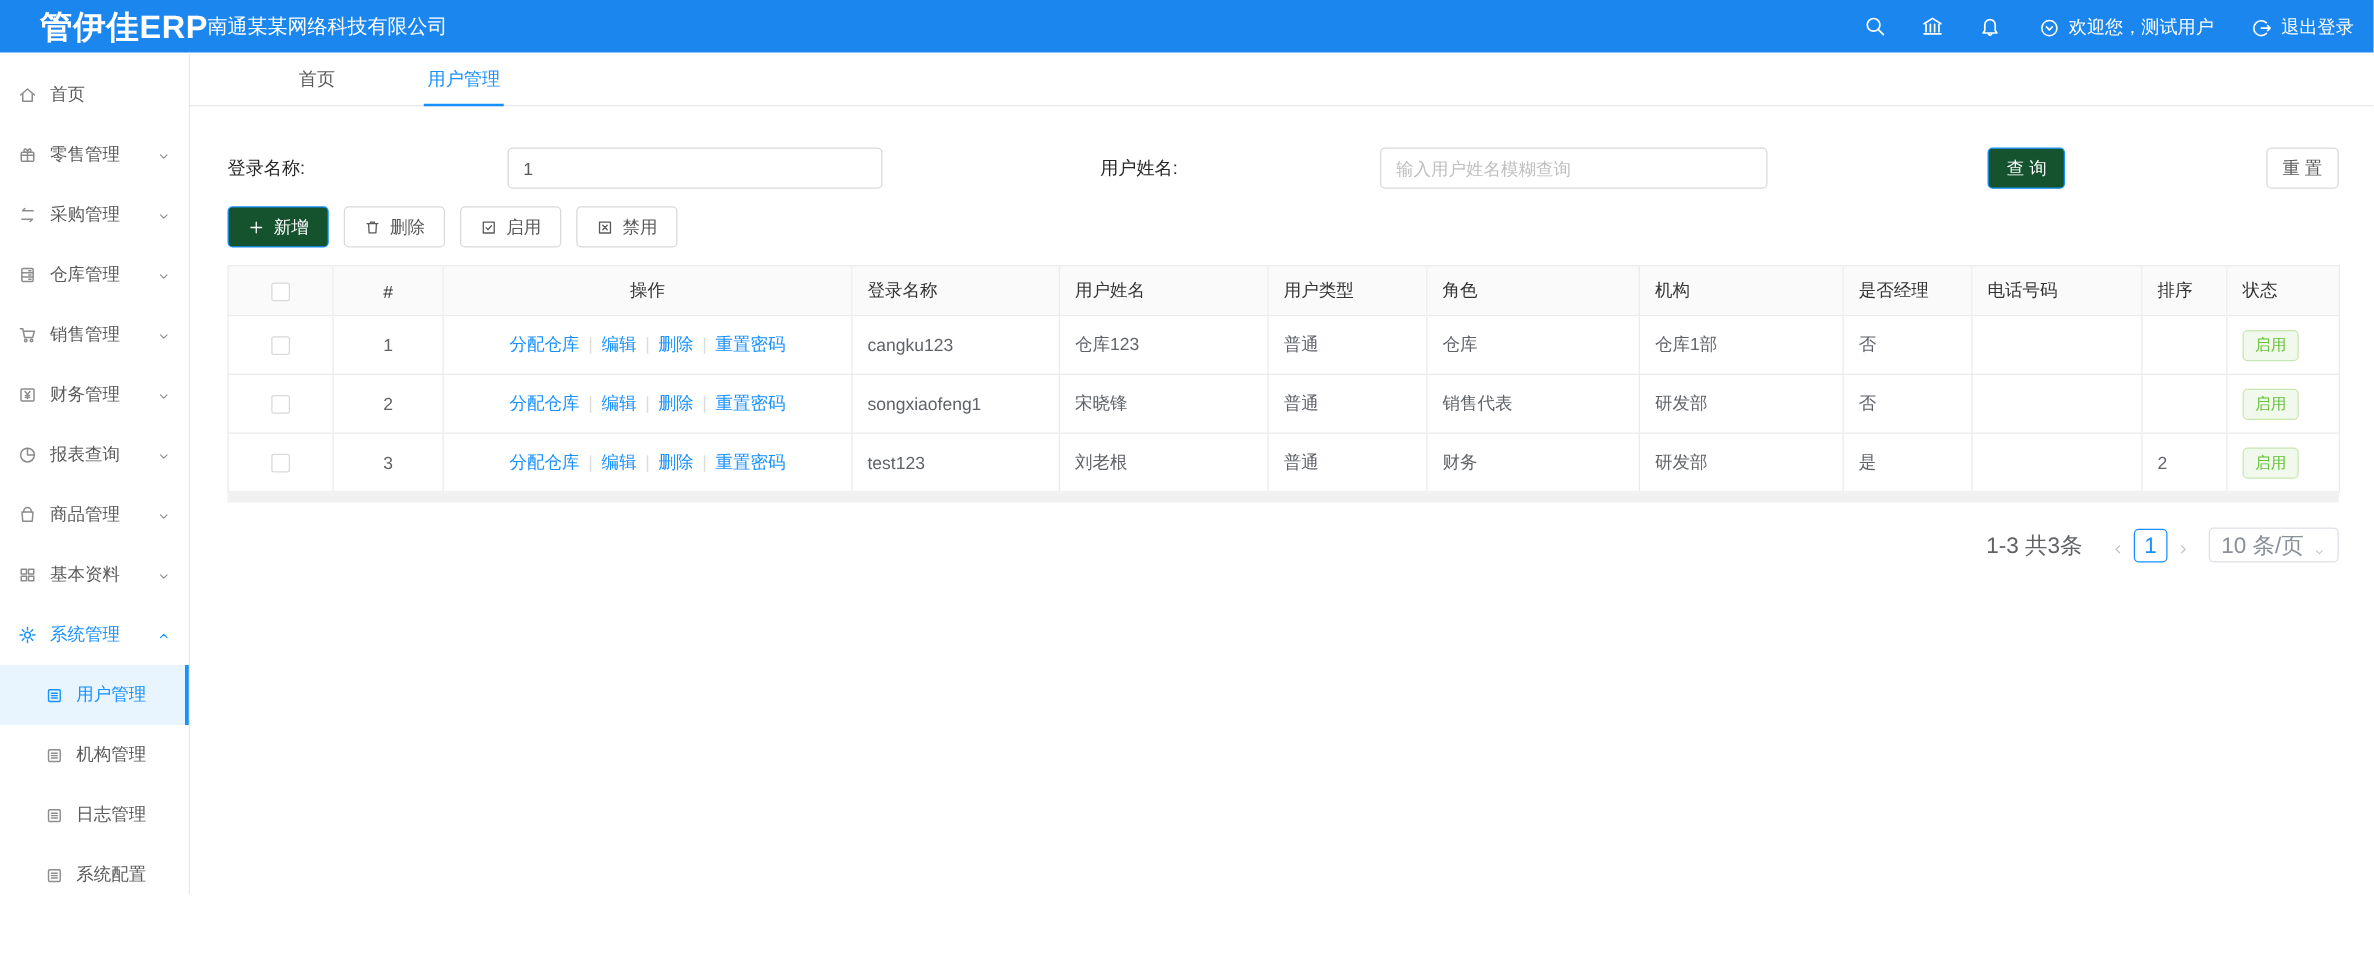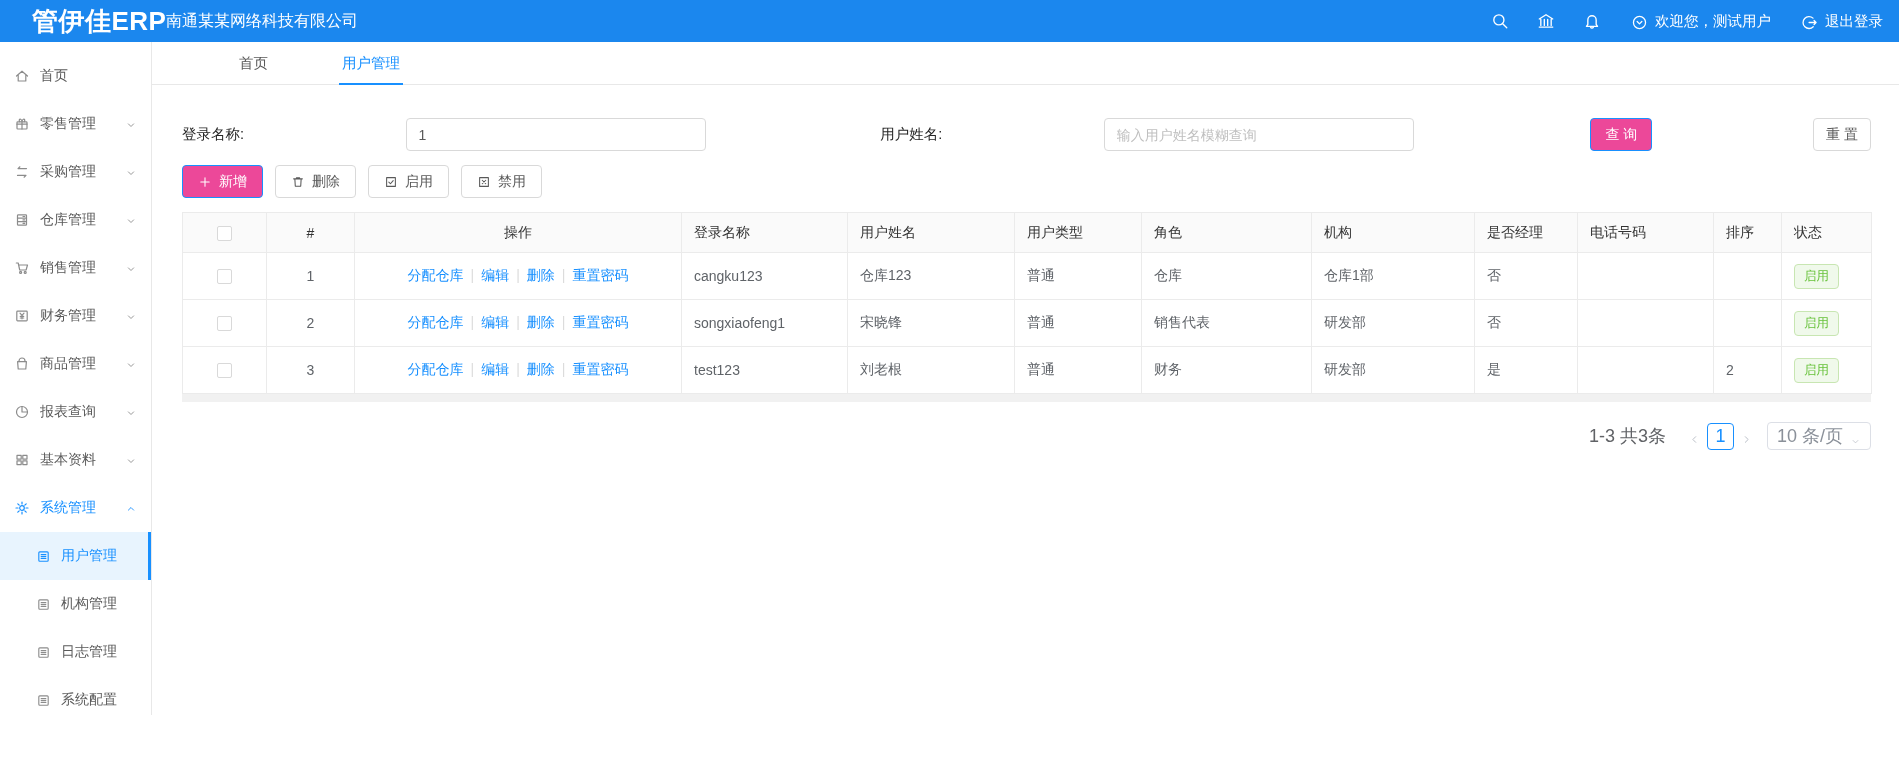--- a/index.html
+++ b/index.html
@@ -48,21 +48,21 @@
   .f-label { font-size:14.5px; color:#262626; margin-right:13px; white-space:nowrap; }
   .f-input { height:33px; border:1px solid #d9d9d9; border-radius:4px; padding:0 12px;
     font-size:14px; color:#595959; outline:none; font-family:inherit; }
   .f-input::placeholder { color:#bfbfbf; }
   .inp-login { width:300px; }
   .gap-lg { margin-left:26px; }
   .inp-name { width:310px; }
   .btn { height:33px; border-radius:4px; font-size:14px; display:inline-flex; align-items:center;
     justify-content:center; cursor:pointer; border:1px solid #d9d9d9; background:#fff; color:#595959;
     font-family:inherit; }
-  .btn-primary { background:#ec4899; border-color:#1890ff; color:#fff; }
+  .btn-primary { background:#14532d; border-color:#1890ff; color:#fff; }
   .btn-search { width:62px; margin-left:28px; }
   .btn-reset { width:58px; margin-left:12px; }
 
   .toolbar { margin-top:14px; display:flex; align-items:center; }
   .tbtn { padding:0 15px; margin-right:12px; }
   .tbtn .bicon { width:14px; height:14px; margin-right:7px; }
   .tbtn .bicon svg { width:100%; height:100%; }
 
   
   table { margin-top:14px; border-collapse:collapse; table-layout:fixed; width:1689px; }
@@ -179,34 +179,34 @@
             <rect x="2.8" y="3.2" width="10.4" height="9.6" rx="0.8"></rect>
             <path d="M6 5.2l2 2.2 2-2.2M8 7.4v3.4M6.3 8.4h3.4M6.3 10h3.4"></path>
           </svg></span>
       <span>财务管理</span>
       <span class="chev"><svg viewBox="0 0 16 16" fill="none" stroke="currentColor" stroke-width="1.2" stroke-linecap="round" stroke-linejoin="round">
             <path d="M4.5 6.5 8 10l3.5-3.5"></path>
           </svg></span>
     </div>
     <div class="menu-item">
       <span class="micon"><svg viewBox="0 0 16 16" fill="none" stroke="currentColor" stroke-width="1.2" stroke-linecap="round" stroke-linejoin="round">
+            <circle cx="8" cy="8" r="5.5"></circle>
+            <path d="M8 8V2.5M8 8h5.5"></path>
+          </svg></span>
+      <span>报表查询</span>
+      <span class="chev"><svg viewBox="0 0 16 16" fill="none" stroke="currentColor" stroke-width="1.2" stroke-linecap="round" stroke-linejoin="round">
+            <path d="M4.5 6.5 8 10l3.5-3.5"></path>
+          </svg></span>
+    </div>
+    <div class="menu-item">
+      <span class="micon"><svg viewBox="0 0 16 16" fill="none" stroke="currentColor" stroke-width="1.2" stroke-linecap="round" stroke-linejoin="round">
             <path d="M5 5.6V5a3 3 0 0 1 6 0v.6"></path>
             <path d="M3.6 5.6h8.8l-.6 7.4H4.2z"></path>
           </svg></span>
       <span>商品管理</span>
-      <span class="chev"><svg viewBox="0 0 16 16" fill="none" stroke="currentColor" stroke-width="1.2" stroke-linecap="round" stroke-linejoin="round">
-            <path d="M4.5 6.5 8 10l3.5-3.5"></path>
-          </svg></span>
-    </div>
-    <div class="menu-item">
-      <span class="micon"><svg viewBox="0 0 16 16" fill="none" stroke="currentColor" stroke-width="1.2" stroke-linecap="round" stroke-linejoin="round">
-            <circle cx="8" cy="8" r="5.5"></circle>
-            <path d="M8 8V2.5M8 8h5.5"></path>
-          </svg></span>
-      <span>报表查询</span>
       <span class="chev"><svg viewBox="0 0 16 16" fill="none" stroke="currentColor" stroke-width="1.2" stroke-linecap="round" stroke-linejoin="round">
             <path d="M4.5 6.5 8 10l3.5-3.5"></path>
           </svg></span>
     </div>
     <div class="menu-item">
       <span class="micon"><svg viewBox="0 0 16 16" fill="none" stroke="currentColor" stroke-width="1.2" stroke-linecap="round" stroke-linejoin="round">
             <rect x="3" y="3.4" width="4.2" height="3.7"></rect>
             <rect x="8.8" y="3.4" width="4.2" height="3.7"></rect>
             <rect x="3" y="8.9" width="4.2" height="3.7"></rect>
             <rect x="8.8" y="8.9" width="4.2" height="3.7"></rect>

